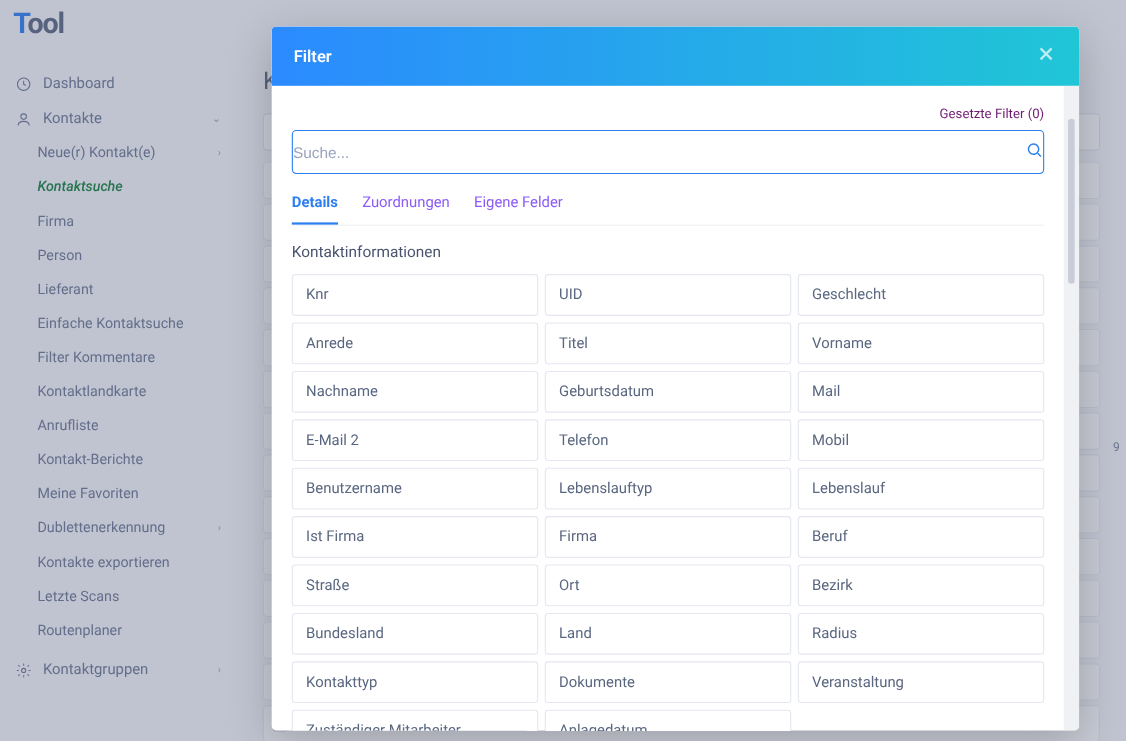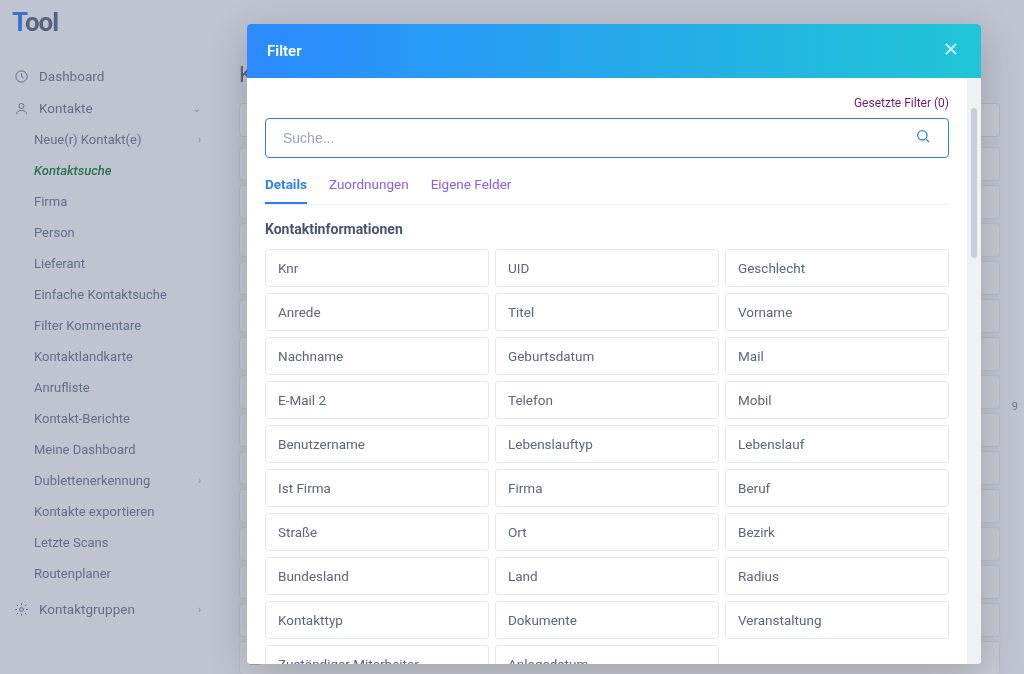--- a/index.html
+++ b/index.html
@@ -47,30 +47,30 @@
     .modal-title { font-size: 15px; font-weight: 600; }
     .modal-close { margin-left: auto; color: rgba(255,255,255,0.7); cursor: pointer; }
     .modal-close svg { width: 20px; height: 20px; }
     .modal-body { flex:1; display:flex; overflow:hidden;}
     .modal-inner { flex:1; padding: 18px 18px 0 18px; overflow-y:auto; }
     .modal-scroll { width:14px; background:#f0f1f5; }
     .modal-scroll::after{ content:""; display:block; width:6px; height:150px; background:#c8cdd9; border-radius:3px; margin:30px auto 0;}
     .set-filters { text-align: right; color: #701a75; font-size: 12px; margin-bottom: 8px; cursor:pointer;}
     .search-wrap {
       display: flex; align-items: center; border: 1.5px solid #2b7ff0; border-radius: 4px;
-      padding: 0 17px; height: 40px; margin-bottom: 12px;
+      padding: 0 0; height: 40px; margin-bottom: 12px;
     }
     .search-input { flex:1; border:none; outline:none; font-size:14px; color:#6c7893; background:transparent;}
     .search-input::placeholder{ color:#9aa4bd;}
     .search-icon { color:#2b7ff0; }
     .search-icon svg{ width:16px; height:16px;}
     .tabs { display:flex; gap:22px; border-bottom:1px solid #eef0f5; margin-bottom:16px;}
     .tab { padding: 6px 0 10px; font-size: 13.5px; color:#8b5cf6; cursor:pointer; border-bottom:2px solid transparent;}
     .tab.active { color:#2b7ff0; border-bottom-color:#2b7ff0; font-weight:700;}
-    .section-title { font-size: 14px; font-weight: 700; color:#4a5470; margin-bottom:12px;}
+    .section-title { font-size: 14px; font-weight: 400; color:#4a5470; margin-bottom:12px;}
     .fields { display:grid; grid-template-columns: repeat(3, 1fr); gap: 6px; }
     .field-cell {
       border:1px solid #e4e7ef; border-radius:3px; padding: 10px 12px;
       font-size: 13.5px; color:#5a6780; cursor:pointer; background:#fff;
     }
     .pagenum { position:absolute; right:6px; top:400px; font-size:11px; color:#7b849c;}
     .icon-svg { width:15px; height:15px; fill:none; stroke:currentColor; stroke-width:1.6;}
   </style>
 </head>
 <body>
@@ -120,21 +120,21 @@
     <div class="side-sub">
         <span>Kontaktlandkarte</span>
       </div>
     <div class="side-sub">
         <span>Anrufliste</span>
       </div>
     <div class="side-sub">
         <span>Kontakt-Berichte</span>
       </div>
     <div class="side-sub">
-        <span>Meine Dashboard</span>
+        <span>Meine Favoriten</span>
       </div>
     <div class="side-sub">
         <span>Dublettenerkennung</span>
         <span class="chevron">›</span>
       </div>
     <div class="side-sub">
         <span>Kontakte exportieren</span>
       </div>
     <div class="side-sub">
         <span>Letzte Scans</span>

